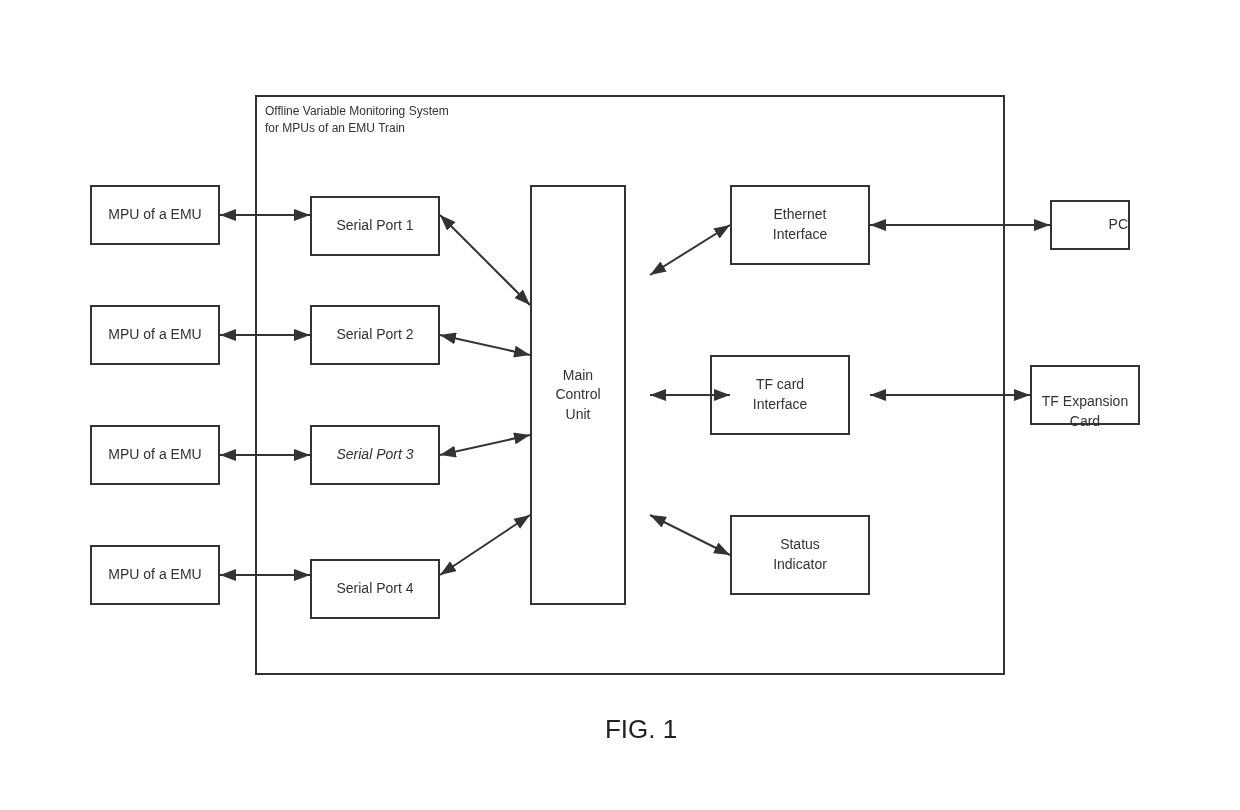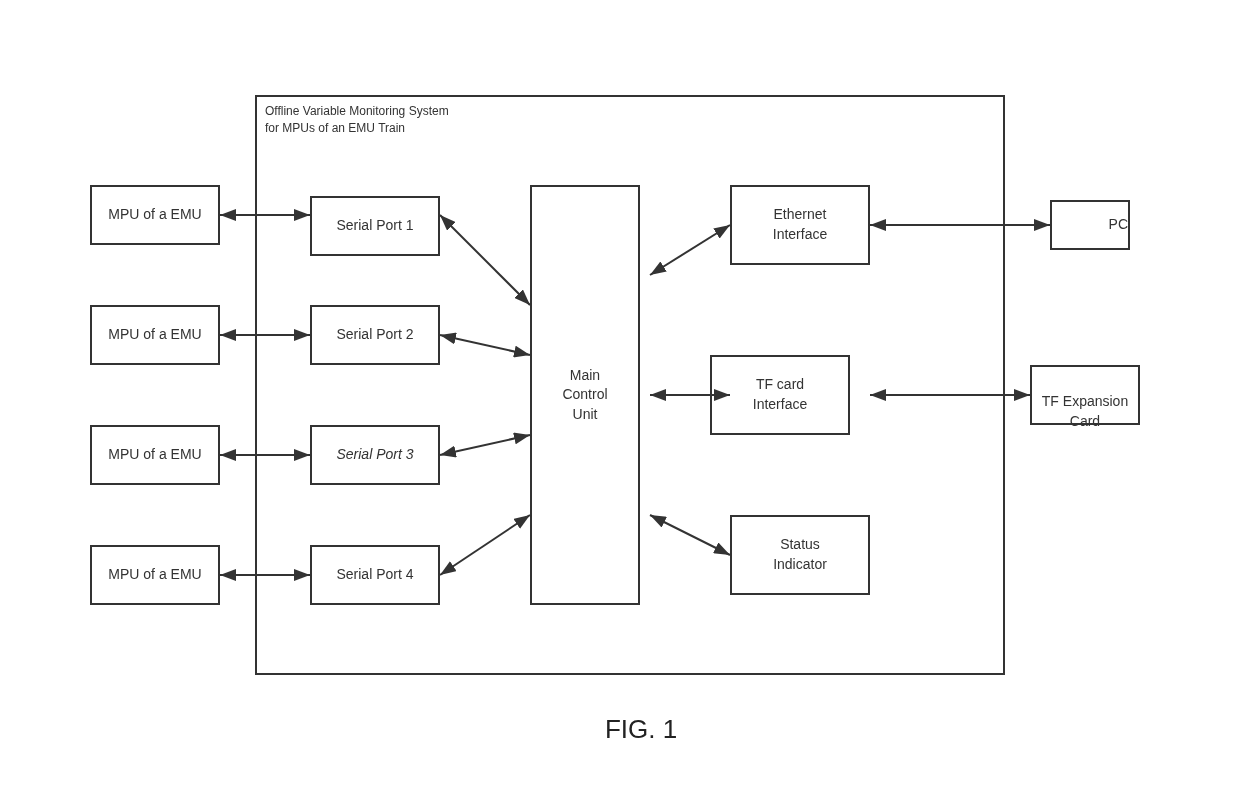--- a/index.html
+++ b/index.html
@@ -53,27 +53,27 @@
     
     .mpu1 { left: 20px; top: 130px; width: 130px; height: 60px; }
     .mpu2 { left: 20px; top: 250px; width: 130px; height: 60px; }
     .mpu3 { left: 20px; top: 370px; width: 130px; height: 60px; }
     .mpu4 { left: 20px; top: 490px; width: 130px; height: 60px; }
 
     
     .sp1 { left: 240px; top: 130px; width: 130px; height: 60px; margin-top: 11px; }
     .sp2 { left: 240px; top: 250px; width: 130px; height: 60px; }
     .sp3 { left: 240px; top: 370px; width: 130px; height: 60px; font-style: italic; }
-    .sp4 { left: 240px; top: 490px; width: 130px; height: 60px; }
+    .sp4 { left: 240px; top: 504px; width: 130px; height: 60px; }
 
     
     .mcu {
       left: 460px;
       top: 130px;
-      width: 110px;
+      width: 96px;
       height: 420px;
     }
 
     
     .eth-iface { left: 660px; top: 130px; width: 140px; height: 80px; }
     .tf-iface   { left: 640px; top: 300px; width: 140px; height: 80px; }
     .status-box { left: 660px; top: 460px; width: 140px; height: 80px; }
 
     
     .pc-box { left: 980px; top: 145px; width: 80px; height: 50px; justify-content: flex-end; }

